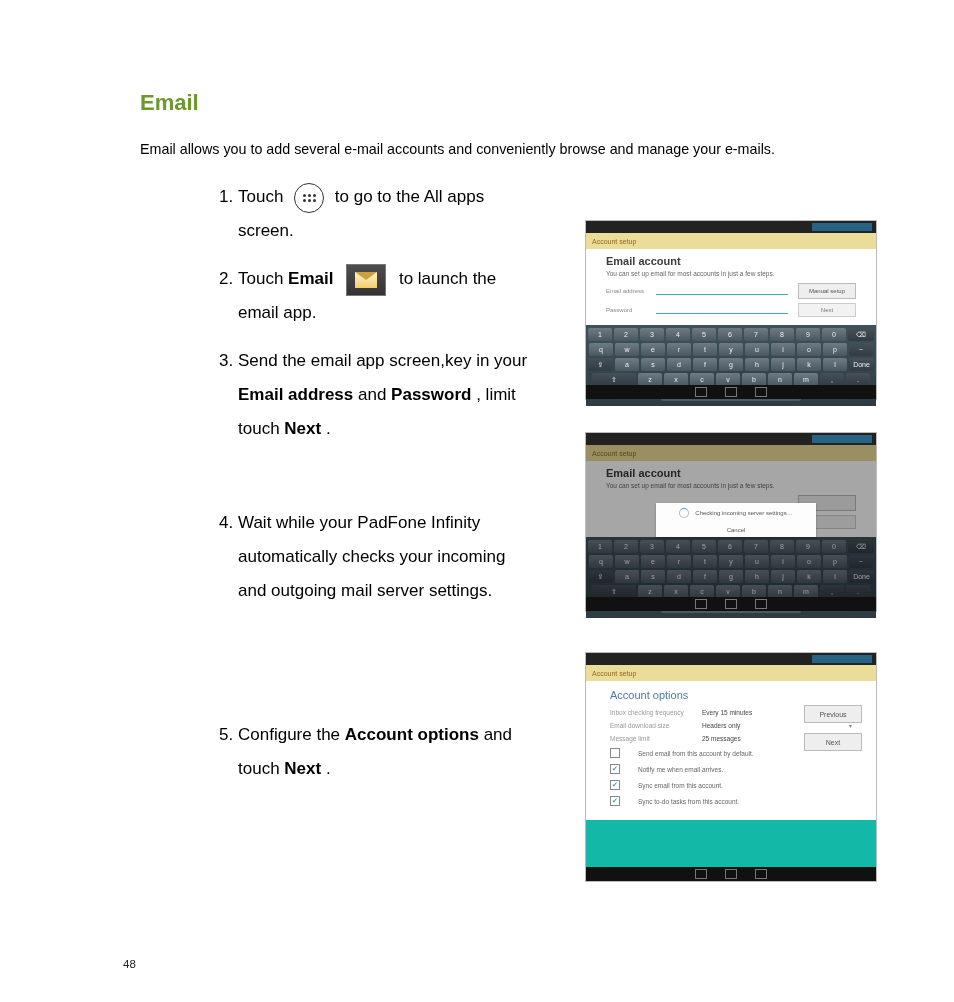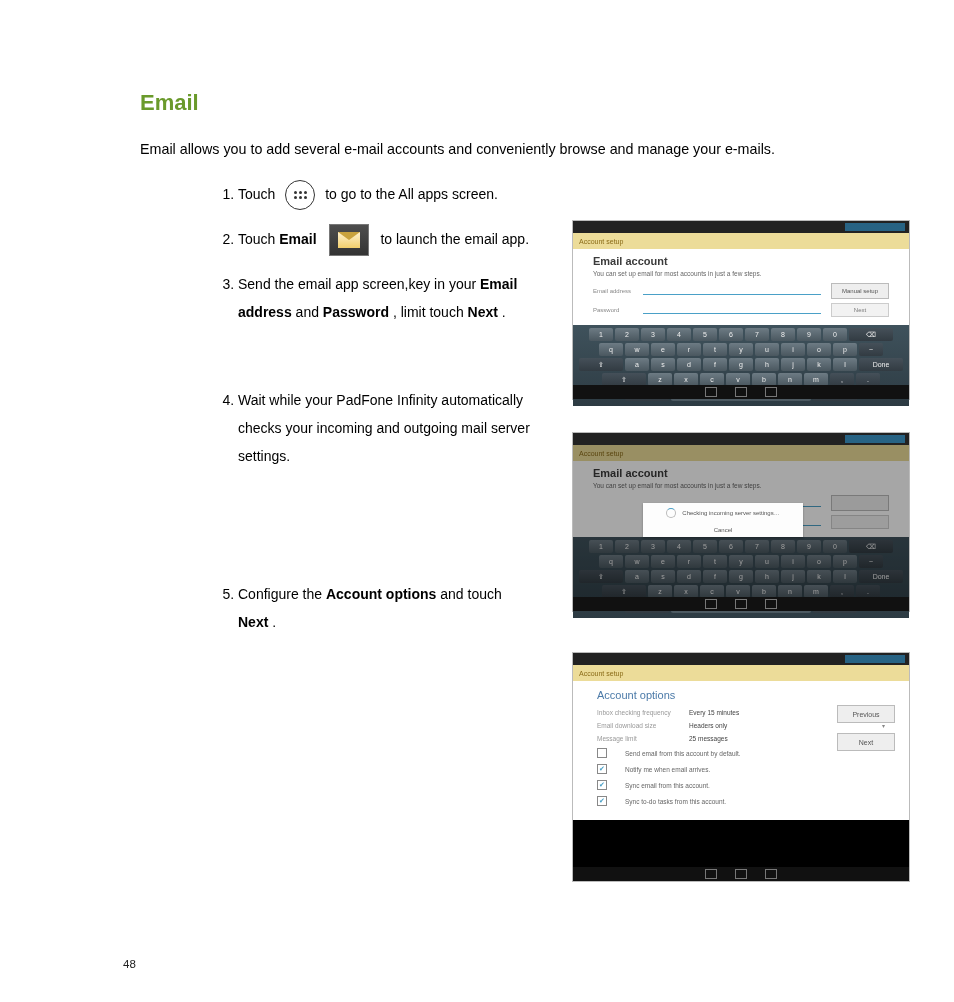--- a/index.html
+++ b/index.html
@@ -24,21 +24,21 @@
     margin: 0 0 22px 0;
   }
   p.body-text {
     font-size: 14.3px;
     margin: 0 0 20px 0;
     line-height: 1.55;
   }
   ol.steps {
     margin: 0;
     padding-left: 98px;
-    font-size: 14px;
+    font-size: 17px;
   }
   ol.steps > li {
     margin-bottom: 14px;
     line-height: 2;
     padding-right: 300px; 
   }
   ol.steps > li.wide { padding-right: 300px; }
   .bold { font-weight: bold; }
 
   
@@ -81,24 +81,24 @@
     position:absolute;
     left:0; right:0; top:0;
     border-left:11px solid transparent;
     border-right:11px solid transparent;
     border-top:8px solid #c9a23d;
   }
 
   
   .shot {
     position: absolute;
-    left: 572px;
-    width: 338px;
+    left: 585px;
+    width: 292px;
     border: 1px solid #bbb;
-    background: #000000;
+    background: #14b8a6;
     box-sizing: border-box;
   }
   .shot1 { top: 220px; height: 180px; }
   .shot2 { top: 432px; height: 180px; }
   .shot3 { top: 652px; height: 230px; }
 
   
   .sb-top {
     height: 12px;
     background: #222;

